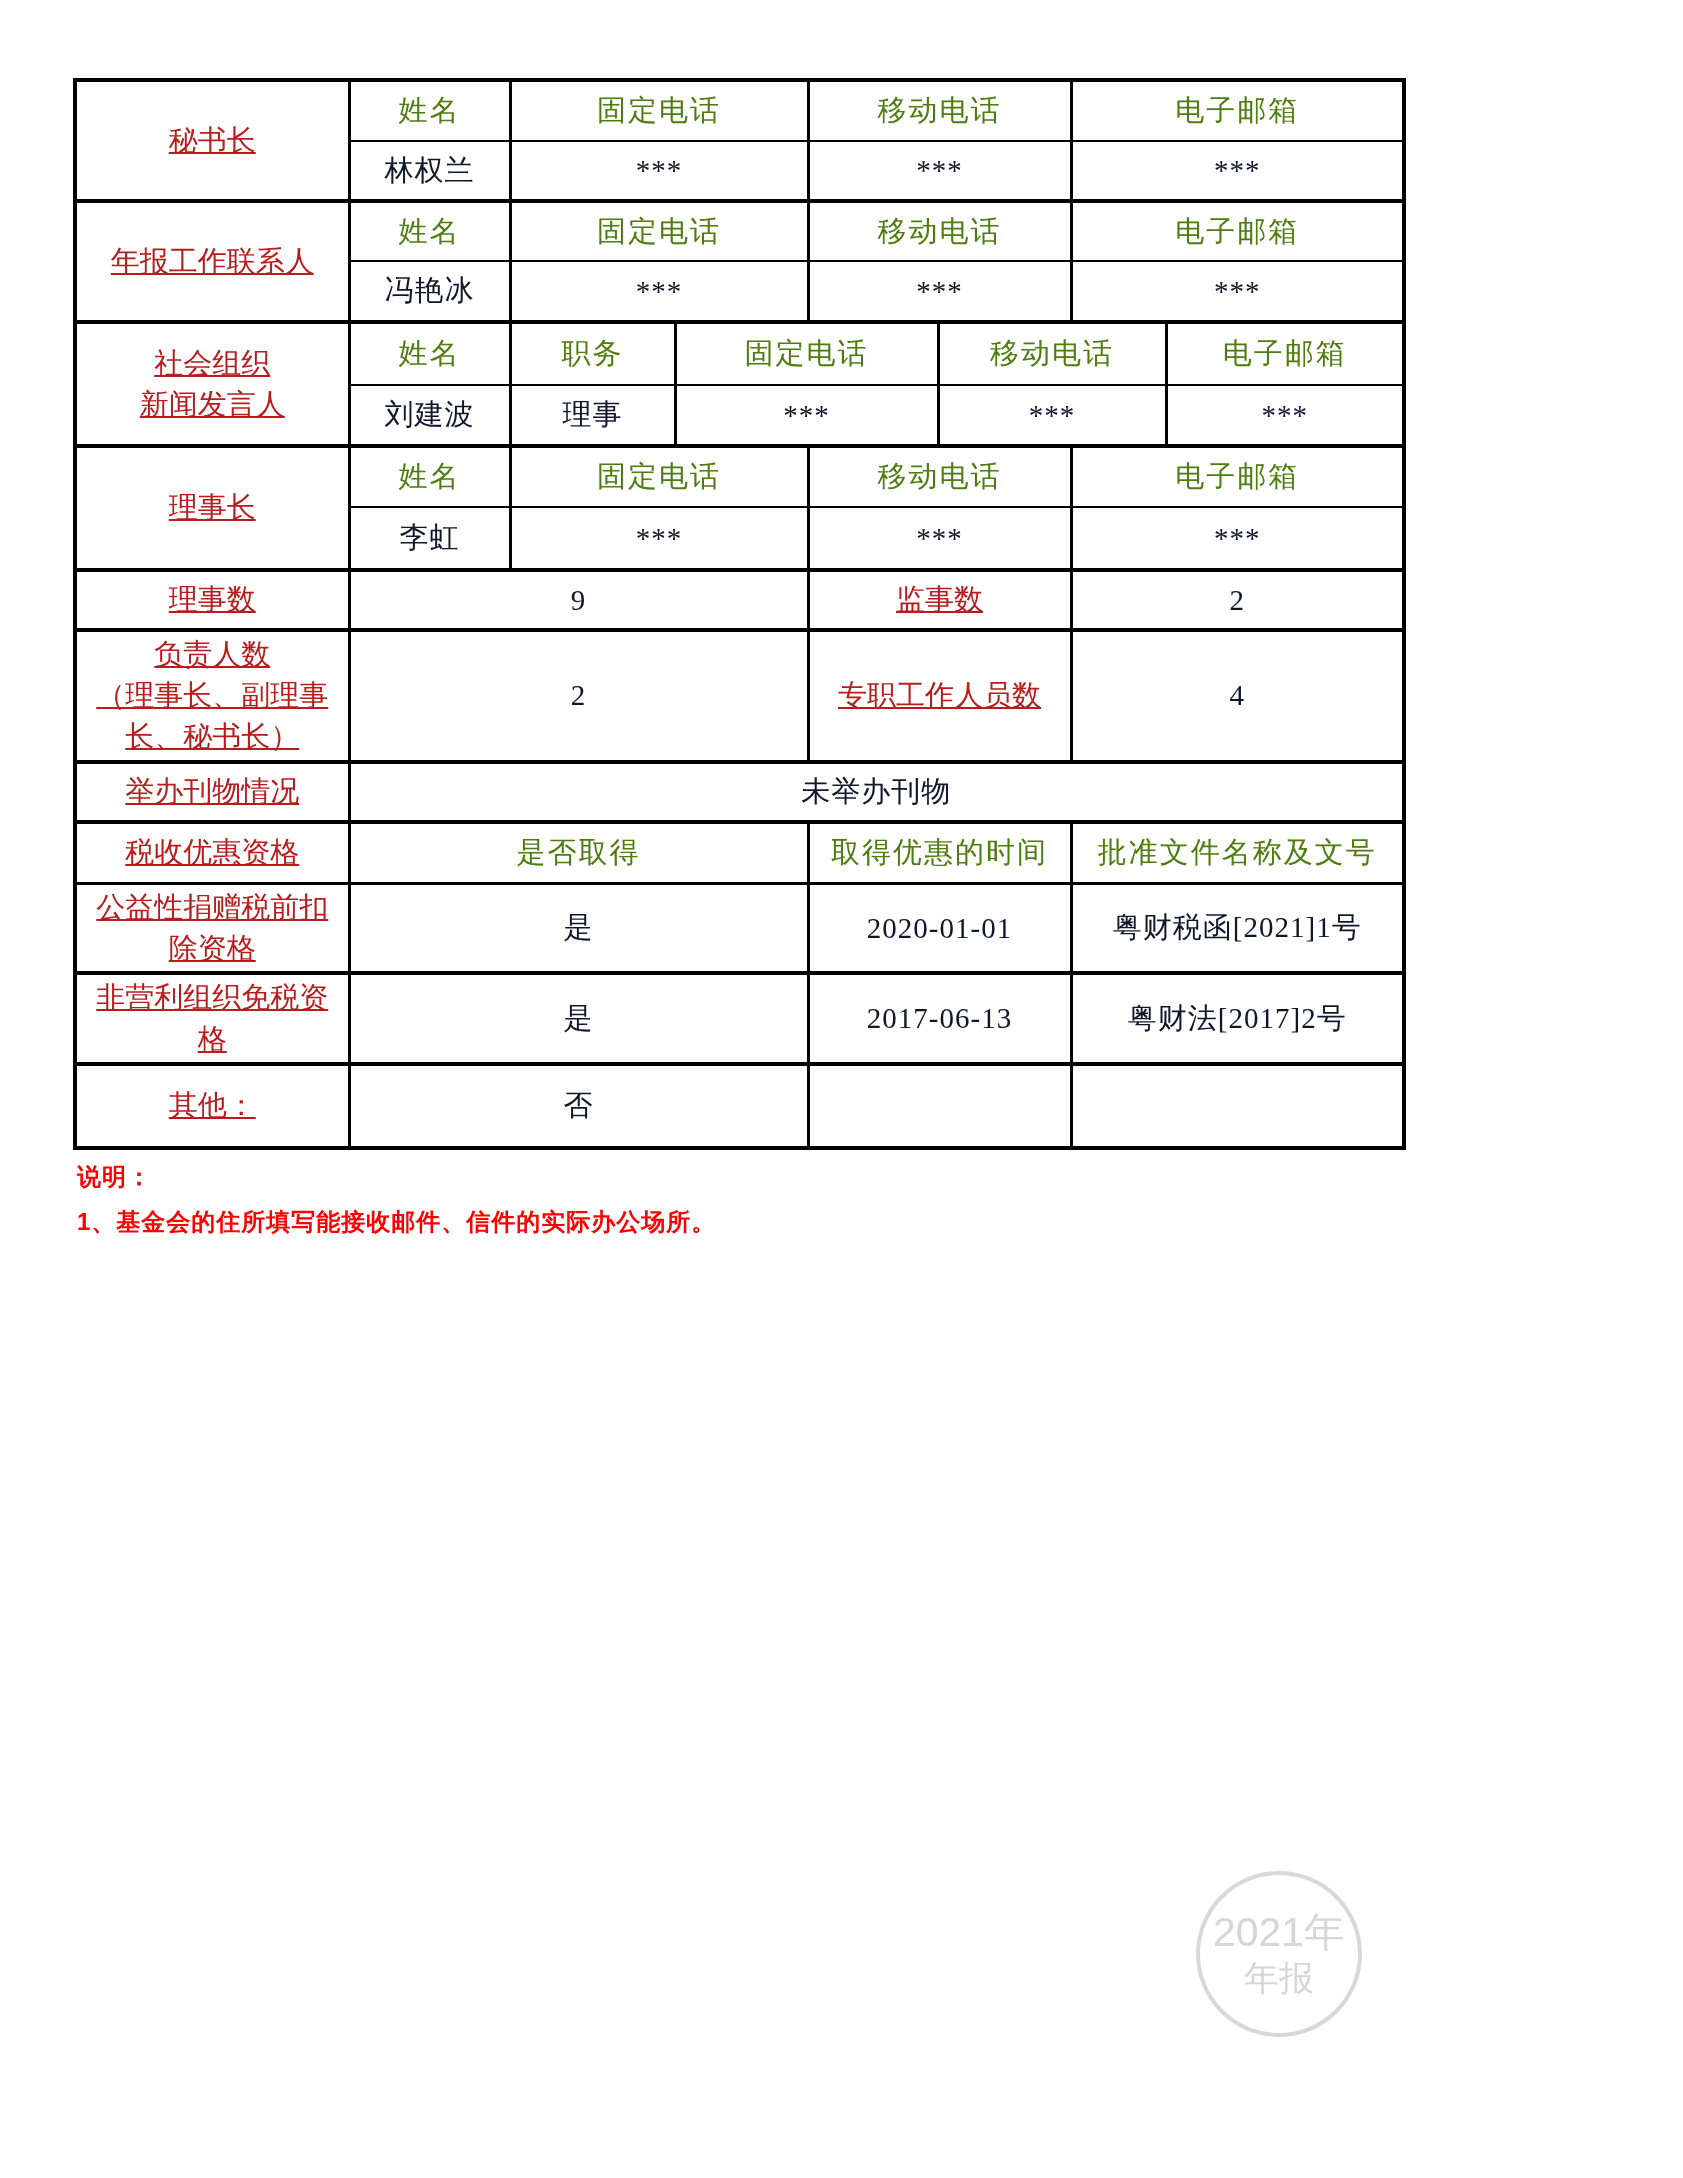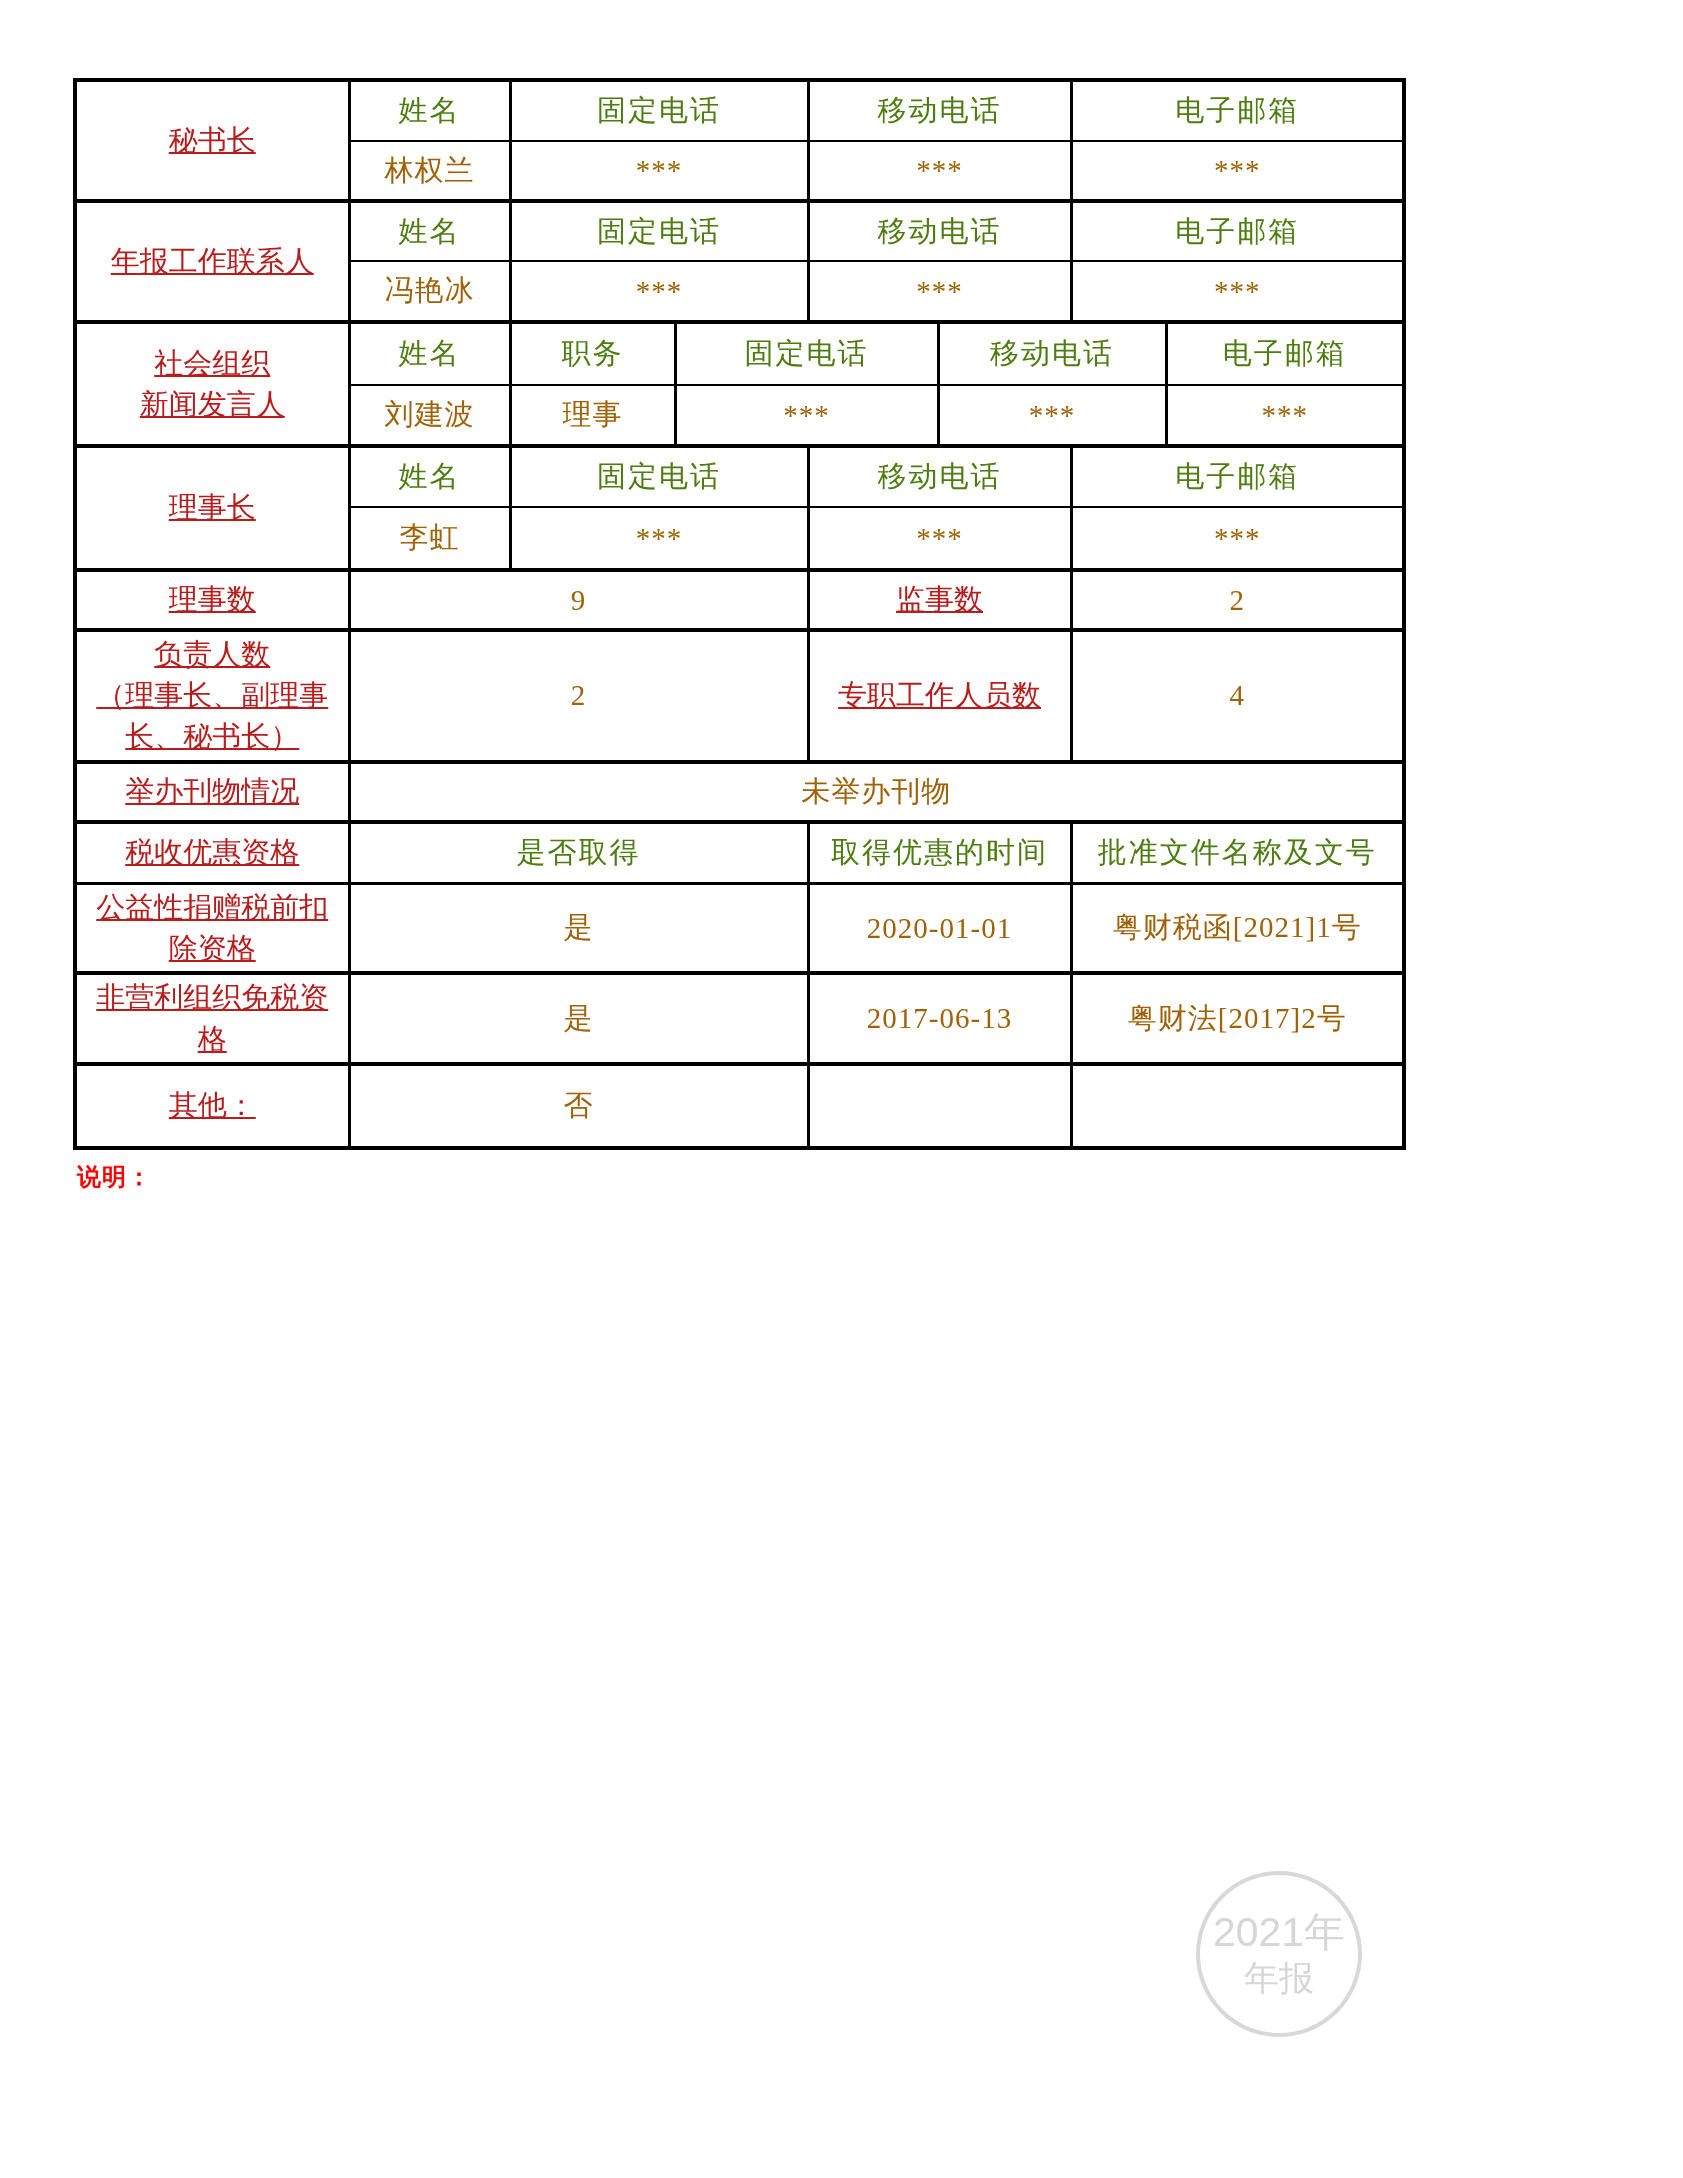--- a/index.html
+++ b/index.html
@@ -25,21 +25,21 @@
     text-align: center;
     vertical-align: middle;
     font-size: 29px;
     padding: 2px 8px;
     overflow: hidden;
   }
   table.rt tr.g > td { border-top-width: 4px; }   
   table.rt tr.s > td { border-top-width: 2px; }   
   td.l { color: #b91c1c; text-decoration: underline; }                        
   td.h { color: #4d7c0f; letter-spacing: 2px; }   
-  td.v { color: #a16207; letter-spacing: 1px; }   
+  td.v { color: #0f172a; letter-spacing: 1px; }   
   td.top { vertical-align: top; padding-top: 8px; }
   .ln { display: block; line-height: 1.42; }
   
   .notes {
     position: absolute; left: 77px; top: 1154px;
     color: #FF0000;
     font-family: "Liberation Sans", "DejaVu Sans", sans-serif;
     font-weight: 700;
     font-size: 24px;
     line-height: 45px;
@@ -194,19 +194,20 @@
       </td>
       <td class="v" colspan="3">否</td>
       <td class="v" colspan="2"></td>
       <td class="v" colspan="2"></td>
     </tr>
   </tbody>
 </table>
 
 <div class="notes">
   <div>说明：</div>
+  <div>1、基金会的住所填写能接收邮件、信件的实际办公场所。</div>
 </div>
 
 <div class="watermark">
   <div class="wm1">2021年</div>
   <div class="wm2">年报</div>
 </div>
 
 
 </body></html>

